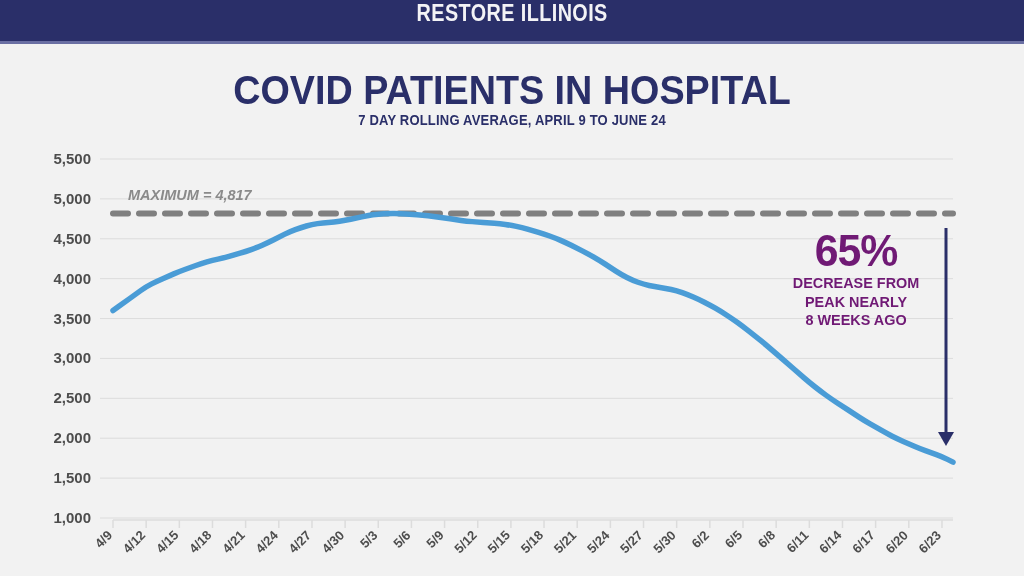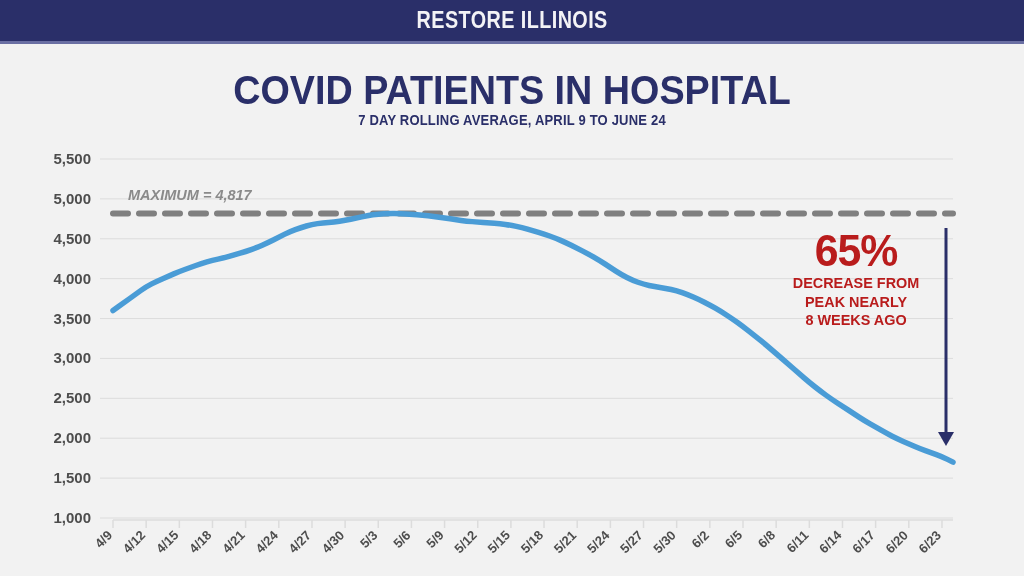--- a/index.html
+++ b/index.html
@@ -7,21 +7,21 @@
     width:1024px;height:576px;
     background:#f2f2f2;
     font-family:"Liberation Sans", sans-serif;
     overflow:hidden;
     position:relative;
   }
   
   #banner{
     position:absolute;left:0;top:0;width:1024px;height:44px;
     background:#2a2f69;
-    display:flex;align-items:center;justify-content:center;
+    display:flex;align-items:flex-start;justify-content:center;
     box-sizing:border-box;
     border-bottom:3px solid #6a6fa3;
   }
   #banner-title{
     color:#f3f3f6;
     font-size:23px;
     font-weight:bold;
     letter-spacing:0.5px;
     transform:scaleX(0.86);
     font-family:"Liberation Sans", sans-serif;
@@ -69,21 +69,21 @@
     font-size:14.5px;
     font-weight:bold;
     font-style:italic;
     font-family:"Liberation Sans", sans-serif;
   }
   
   #annotation{
     position:absolute;
     left:772px;top:228px;width:168px;
     text-align:center;
-    color:#b91c1c;
+    color:#701a75;
   }
   #ann-pct{
     font-size:45px;
     font-weight:bold;
     line-height:46px;
     letter-spacing:-1px;
     transform:scaleX(0.95);
   }
   .ann-line{
     font-size:15.5px;

